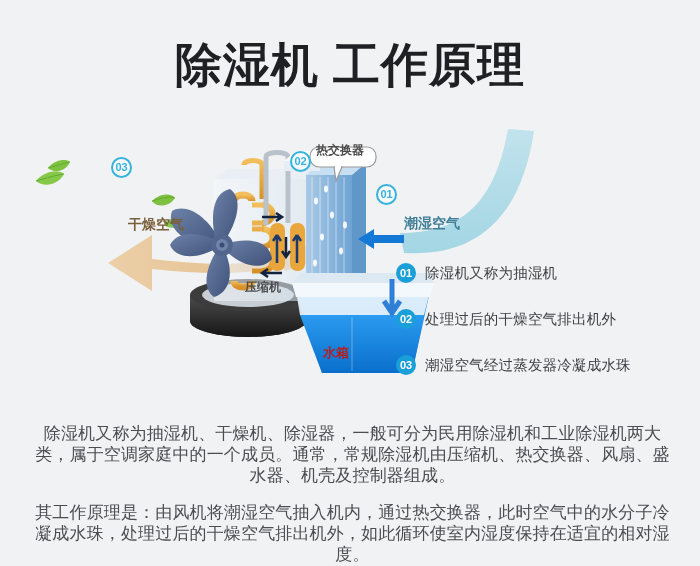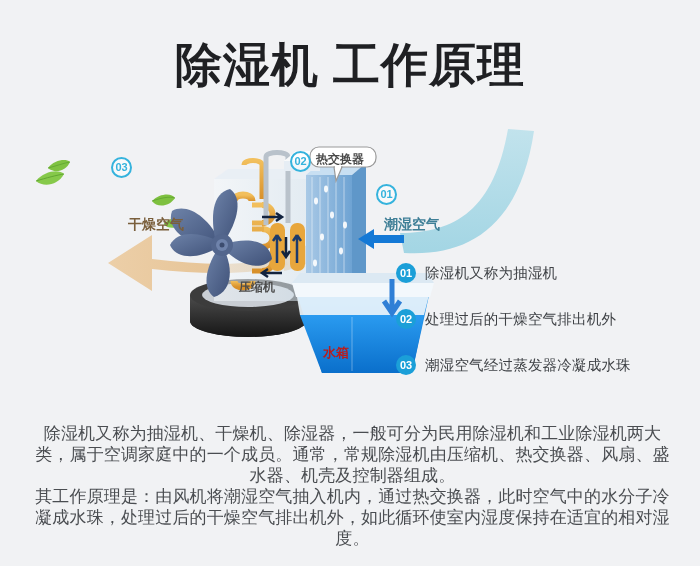--- a/index.html
+++ b/index.html
@@ -43,23 +43,23 @@
 
   
   .dlabel {
     position: absolute;
     font-size: 13px;
     font-weight: bold;
     white-space: nowrap;
     line-height: 1;
   }
   .lbl-dry      { left: 128px; top: 112px; color: #7a5f3c; font-size: 14px; }
-  .lbl-humid    { left: 384px; top: 112px; color: #3f7f97; font-size: 14px; }
-  .lbl-heatex   { left: 316px; top: 48px;  color: #4a4a4a; font-size: 12px; }
-  .lbl-comp     { left: 239px; top: 176px; color: #4b4b4b; font-size: 12px; }
+  .lbl-humid    { left: 404px; top: 112px; color: #3f7f97; font-size: 14px; font-family: Liberation Serif, serif; }
+  .lbl-heatex   { left: 316px; top: 39px;  color: #4a4a4a; font-size: 12px; }
+  .lbl-comp     { left: 245px; top: 176px; color: #4b4b4b; font-size: 12px; }
   .lbl-tank     { left: 323px; top: 241px; color: #b91c1c; font-size: 13px; }
 
   
   .ring-badge {
     position: absolute;
     width: 21px; height: 21px;
     border: 2px solid #35b3dd;
     border-radius: 50%;
     color: #35b3dd;
     font-size: 11px;
@@ -112,21 +112,21 @@
     top: 423px;
     width: 645px;
   }
   .para {
     font-size: 17px;
     line-height: 21px;
     color: #4a4d51;
     letter-spacing: 0.15px;
     text-align: center;
   }
-  .para + .para { }
+  .para + .para { margin-top: 16px; }
 </style>
 </head>
 <body style="background: rgb(241, 242, 244);">
 
 <div id="page">
 
   <div class="title">
     <span>除湿机</span><span class="t-gap"></span><span>工作原理</span>
   </div>
 

